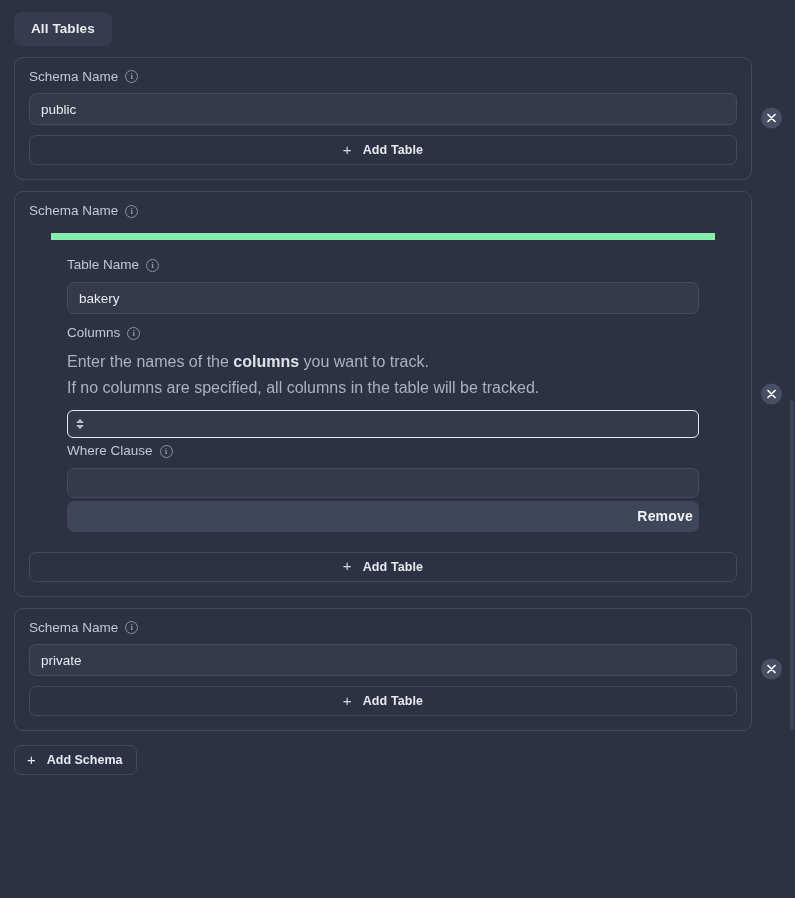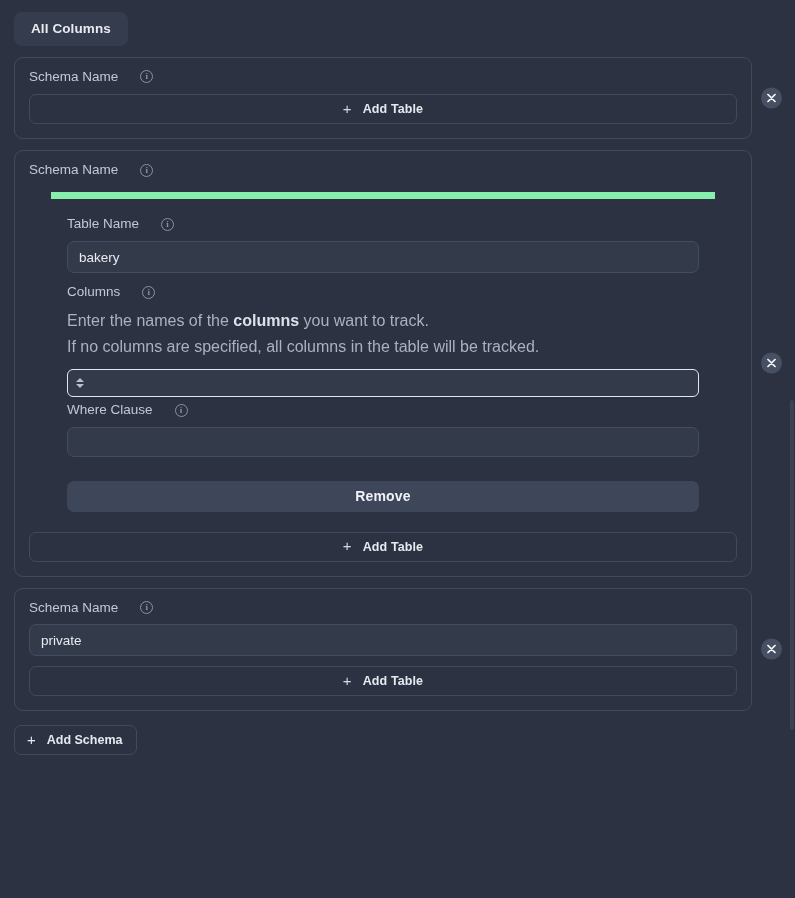--- a/index.html
+++ b/index.html
@@ -61,21 +61,21 @@
     margin-left: 14px;
     border: 1px solid #414a5d;
     border-radius: 9px;
     padding: 12px 14px 14px 14px;
     background: transparent;
   }
 
   .field-label {
     display: flex;
     align-items: center;
-    gap: 22px;
+    gap: 7px;
     font-size: 13.5px;
     color: #c2c8d4;
     margin-bottom: 9px;
     line-height: 1.1;
   }
   .field-label.tight { margin-bottom: 7px; }
 
   .info-icon {
     width: 13px;
     height: 13px;
@@ -205,31 +205,32 @@
     color: #e9ebf0;
     font-size: 13px;
     padding: 0 11px;
     font-family: "Liberation Sans", sans-serif;
     outline: none;
   }
 
   .remove-wide {
     width: 100%;
     height: 31px;
-    margin-top: 24px;
+    margin-top: 3px;
     margin-bottom: 20px;
     background: #3e4659;
     border: none;
     border-radius: 7px;
     color: #f0f2f6;
     font-size: 14px;
     font-weight: 700;
     font-family: "Liberation Sans", sans-serif;
     cursor: pointer;
     letter-spacing: .2px;
+    text-align: right;
   }
 
   
   .add-schema-wrap { margin: 14px 0 0 14px; }
   .add-schema {
     display: inline-flex;
     align-items: center;
     gap: 11px;
     height: 30px;
     padding: 0 14px 0 12px;
@@ -268,31 +269,32 @@
     background: #3a4254;
   }
 </style>
 </head>
 <body>
 
 <div class="page">
 
   
   <div class="tabbar">
-    <button class="tab">All Columns</button>
+    <button class="tab">All Tables</button>
   </div>
 
   <div class="schema-list">
 
     <div class="schema-row">
       <div class="schema-card">
         <div class="field-label">
           <span>Schema Name</span>
           <span class="info-icon">i</span>
         </div>
+        <input class="text-input" type="text" value="public" style="">
         <button class="add-btn">
           <span class="plus">+</span>
           <span>Add Table</span>
         </button>
       </div>
       <button class="remove-circle" style="top:50%;transform:translateY(-50%);">
         <svg width="9" height="9" viewBox="0 0 10 10">
           <path d="M1 1 L9 9 M9 1 L1 9" stroke="#f2f4f8" stroke-width="1.7" stroke-linecap="round"></path>
         </svg>
       </button>

